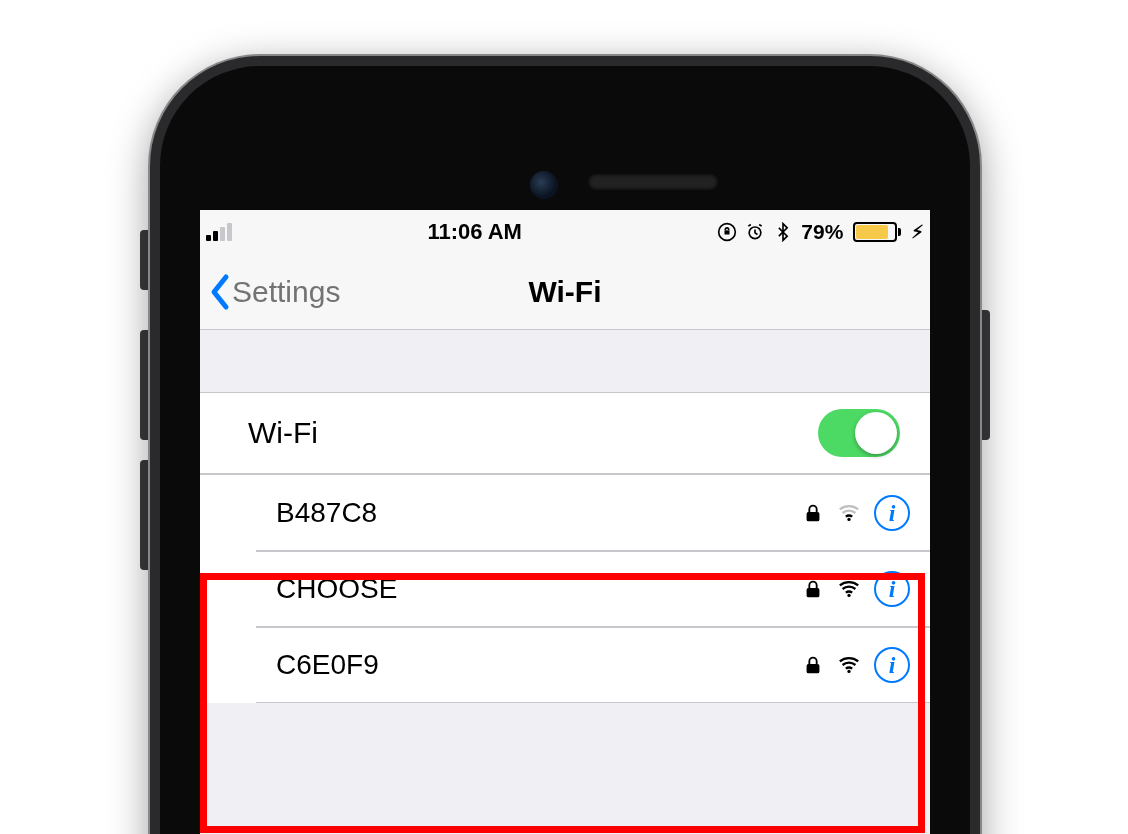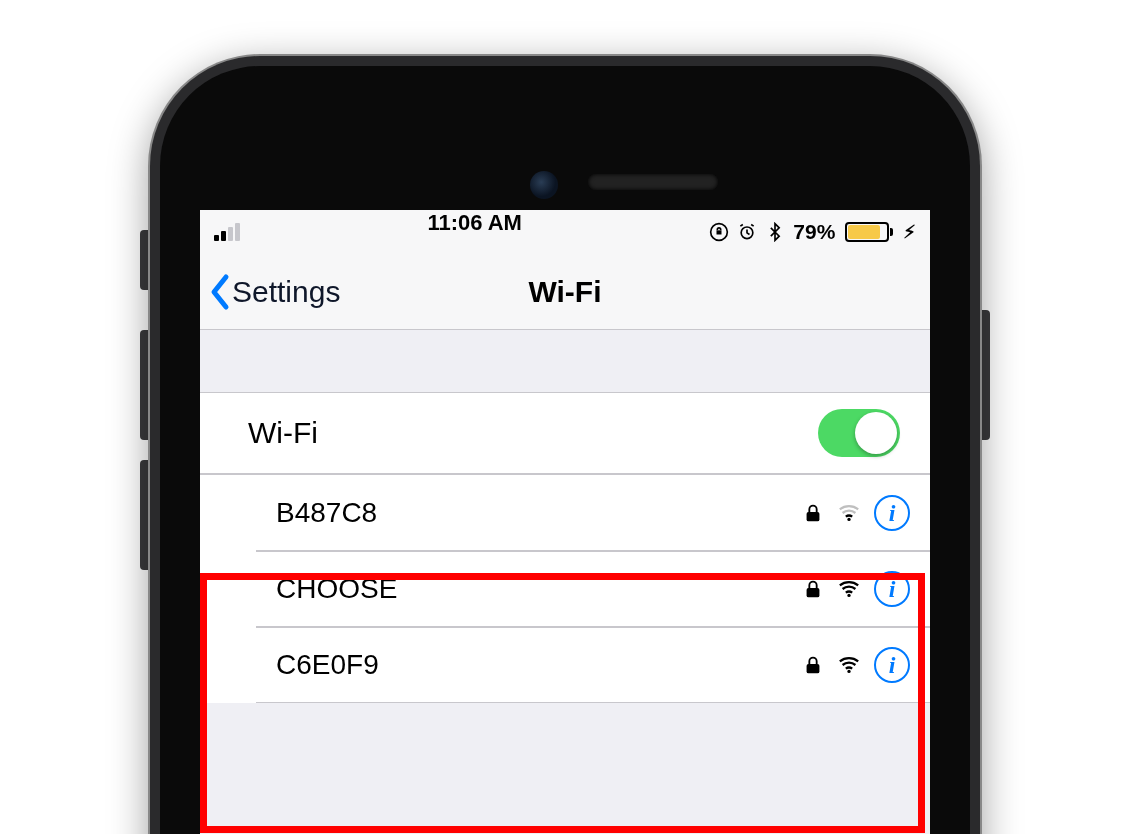--- a/index.html
+++ b/index.html
@@ -71,22 +71,23 @@
     height: 700px;
     background: #efeff4;
     overflow: hidden;
   }
 
   
   .status-bar {
     height: 44px;
     background: #f7f7f8;
     display: flex;
+    align-items: center;
     justify-content: space-between;
-    padding: 0 14px;
+    padding: 0 6px;
     font-size: 22px;
     font-weight: 600;
     color: #000;
   }
   .status-left, .status-right {
     display: flex;
     align-items: center;
     gap: 8px;
   }
   .signal-bars {
@@ -144,21 +145,21 @@
     border-bottom: 1px solid #c8c7cc;
     position: relative;
     display: flex;
     align-items: center;
   }
   .nav-back {
     position: absolute;
     left: 8px;
     display: flex;
     align-items: center;
-    color: #0f172a;
+    color: #737373;
     font-size: 30px;
     cursor: pointer;
   }
   .nav-back svg { width: 24px; height: 38px; }
   .nav-title {
     width: 100%;
     text-align: center;
     font-size: 30px;
     font-weight: 600;
     color: #000;

